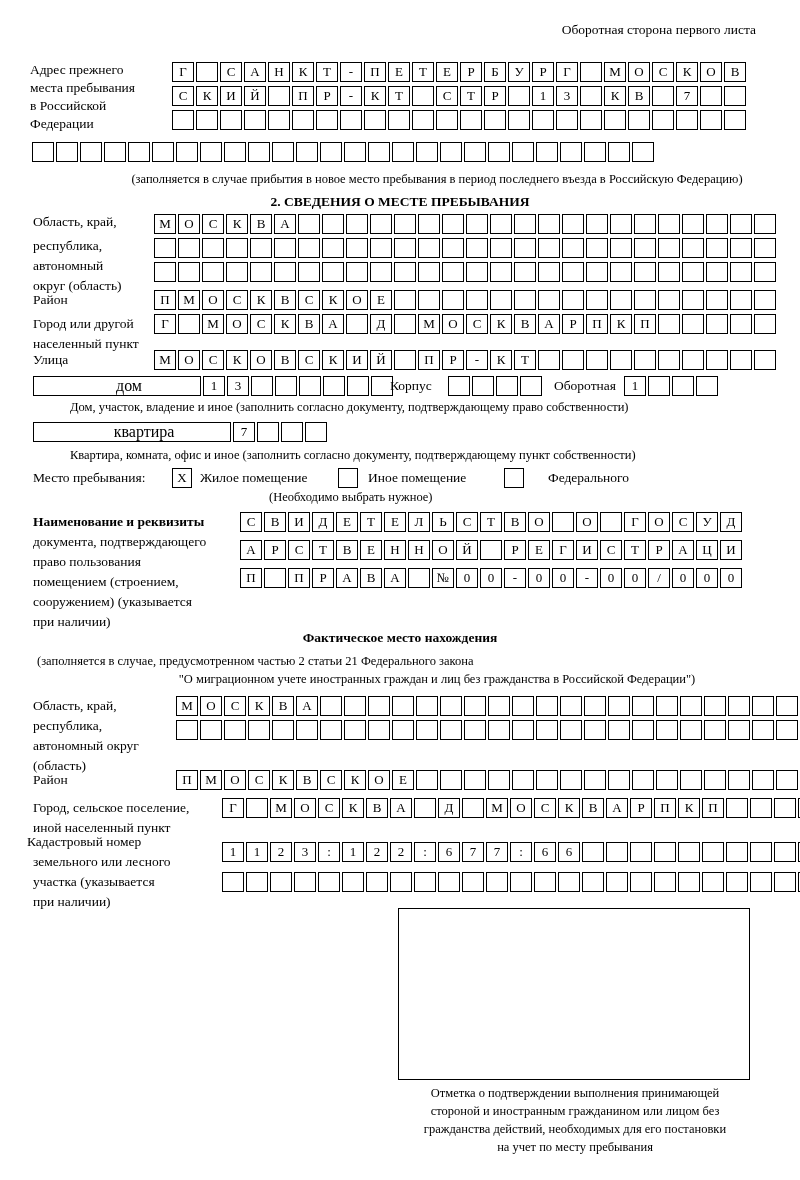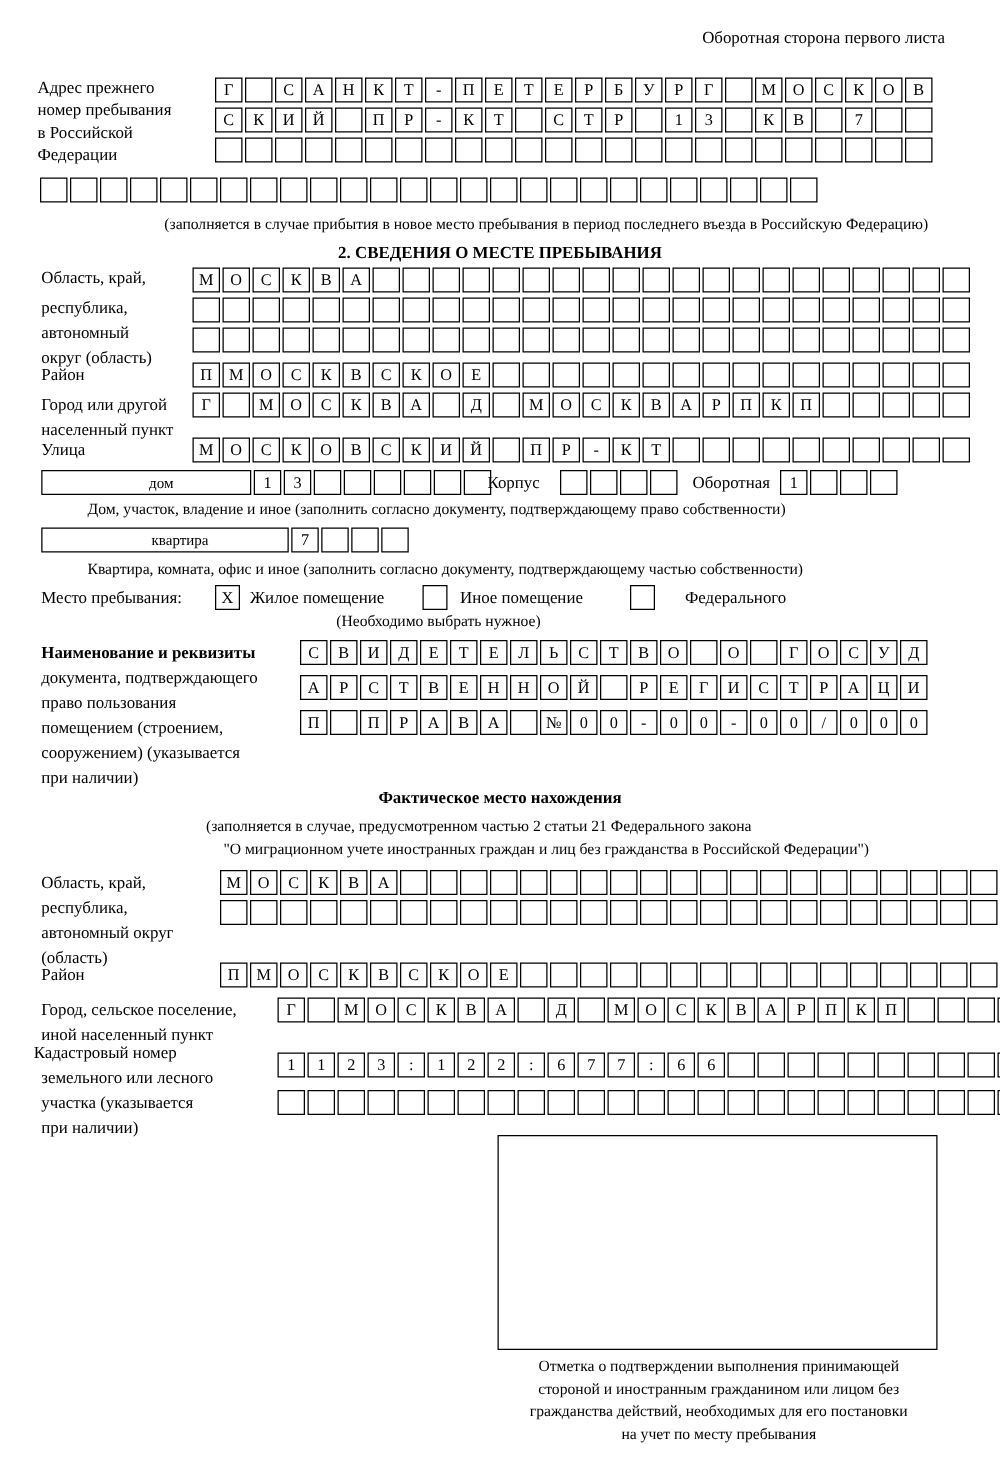--- a/index.html
+++ b/index.html
@@ -59,21 +59,21 @@
   }
   .txtline {
     position: absolute;
   }
   .boxlabel {
     border: 1px solid #000;
     box-sizing: border-box;
     height: 20px;
     line-height: 18px;
     text-align: center;
-    font-size: 12px;
+    font-size: 16px;
     padding-left: 24px;
   }
   .bigbox {
     position: absolute;
     border: 1px solid #000;
     box-sizing: border-box;
   }
   .checkbox {
     width: 20px;
     height: 20px;
@@ -92,21 +92,21 @@
   }
 </style>
 </head>
 <body>
 
 <div class="page">
 
   <div class="hdr-right">Оборотная сторона первого листа</div>
 
   <div class="txtline label" style="left:30px; top:62px;">Адрес прежнего</div>
-  <div class="txtline label" style="left:30px; top:80px;">номер пребывания</div>
+  <div class="txtline label" style="left:30px; top:80px;">места пребывания</div>
   <div class="txtline label" style="left:30px; top:98px;">в Российской</div>
   <div class="txtline label" style="left:30px; top:116px;">Федерации</div>
 
   <div class="row" id="prev-row1" style="left:172px; top:62px;">
       <div class="cell">Г</div>
       <div class="cell"></div>
       <div class="cell">С</div>
       <div class="cell">А</div>
       <div class="cell">Н</div>
       <div class="cell">К</div>
@@ -423,21 +423,21 @@
 
   <div class="txtline small" style="left:33px; top:400px;">Дом, участок, владение и иное (заполнить согласно документу, подтверждающему право собственности)</div>
 
   <div class="bigbox boxlabel" style="left:33px; top:422px; width:198px;">квартира</div>
   <div class="row" id="s2-flat" style="left:233px; top:422px;">
       <div class="cell">7</div>
       <div class="cell"></div>
       <div class="cell"></div>
       <div class="cell"></div>
     </div>
-  <div class="txtline small" style="left:33px; top:448px;">Квартира, комната, офис и иное (заполнить согласно документу, подтверждающему частью собственности)</div>
+  <div class="txtline small" style="left:33px; top:448px;">Квартира, комната, офис и иное (заполнить согласно документу, подтверждающему пункт собственности)</div>
 
   <div class="txtline label" style="left:33px; top:470px;">Место пребывания:</div>
   <div class="txtline" style="left:172px; top:468px;"><span class="checkbox">Х</span></div>
   <div class="txtline label" style="left:200px; top:470px;">Жилое помещение</div>
   <div class="txtline" style="left:338px; top:468px;"><span class="checkbox"></span></div>
   <div class="txtline label" style="left:368px; top:470px;">Иное помещение</div>
   <div class="txtline" style="left:504px; top:468px;"><span class="checkbox"></span></div>
   <div class="txtline label" style="left:548px; top:470px;">Федерального</div>
   <div class="txtline small" style="left:232px; top:490px;">(Необходимо выбрать нужное)</div>
 
@@ -512,21 +512,21 @@
       <div class="cell">-</div>
       <div class="cell">0</div>
       <div class="cell">0</div>
       <div class="cell">/</div>
       <div class="cell">0</div>
       <div class="cell">0</div>
       <div class="cell">0</div>
     </div>
 
   <div class="txtline bold" style="left:0; top:630px; width:800px; text-align:center; font-size:13.5px;">Фактическое место нахождения</div>
-  <div class="txtline small" style="left:0; top:654px; width:692px; text-align:center;">(заполняется в случае, предусмотренном частью 2 статьи 21 Федерального закона</div>
+  <div class="txtline small" style="left:0; top:654px; width:692px; text-align:left;">(заполняется в случае, предусмотренном частью 2 статьи 21 Федерального закона</div>
   <div class="txtline small" style="left:0; top:672px; width:800px; text-align:center;">"О миграционном учете иностранных граждан и лиц без гражданства в Российской Федерации")</div>
 
   <div class="txtline label" style="left:33px; top:698px;">Область, край,</div>
   <div class="txtline label" style="left:33px; top:718px;">республика,</div>
   <div class="txtline label" style="left:33px; top:738px;">автономный округ</div>
   <div class="txtline label" style="left:33px; top:758px;">(область)</div>
 
   <div class="row" id="al-region-1" style="left:176px; top:696px;">
       <div class="cell">М</div>
       <div class="cell">О</div>

